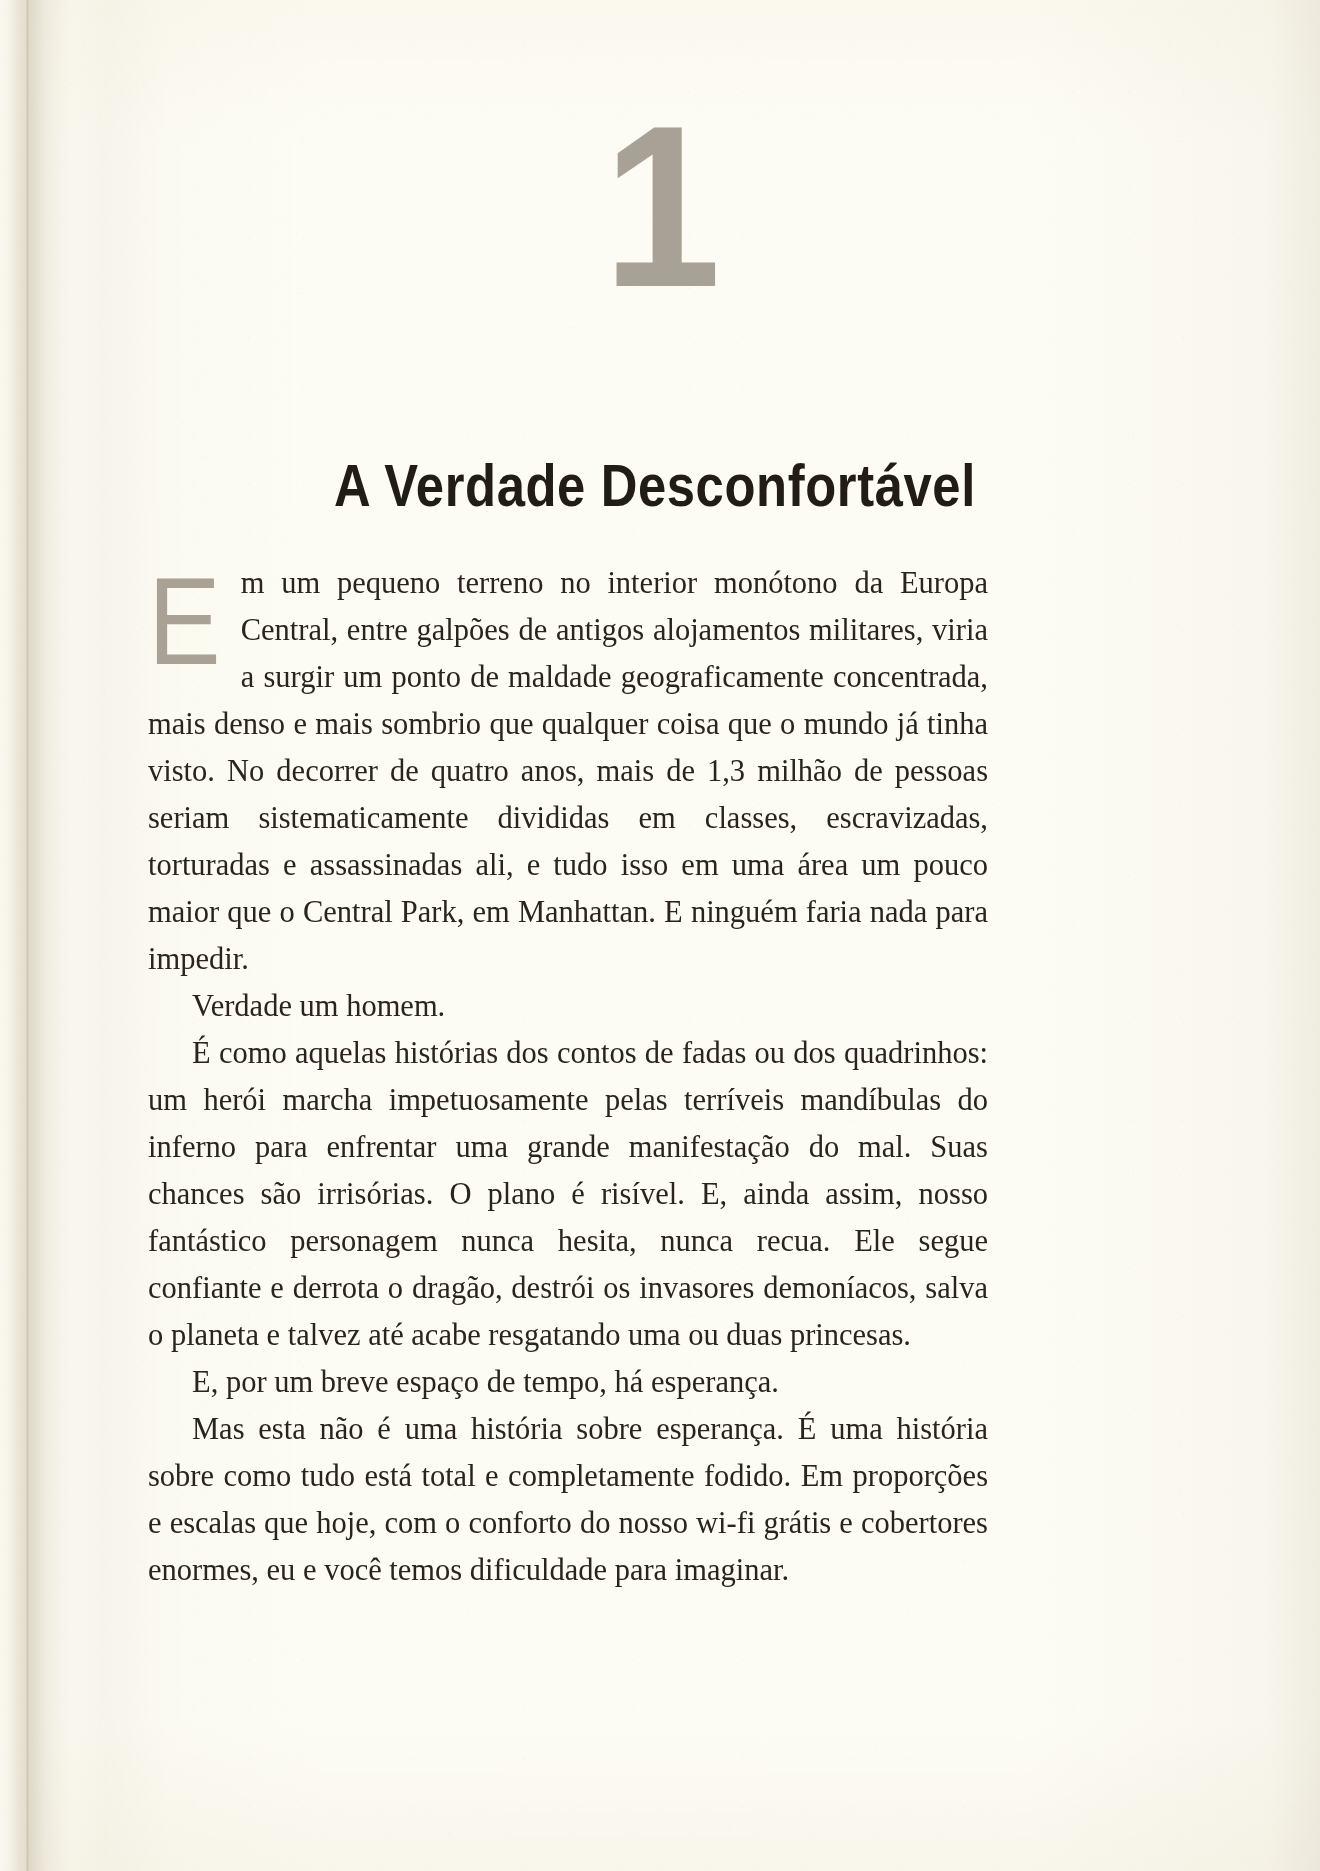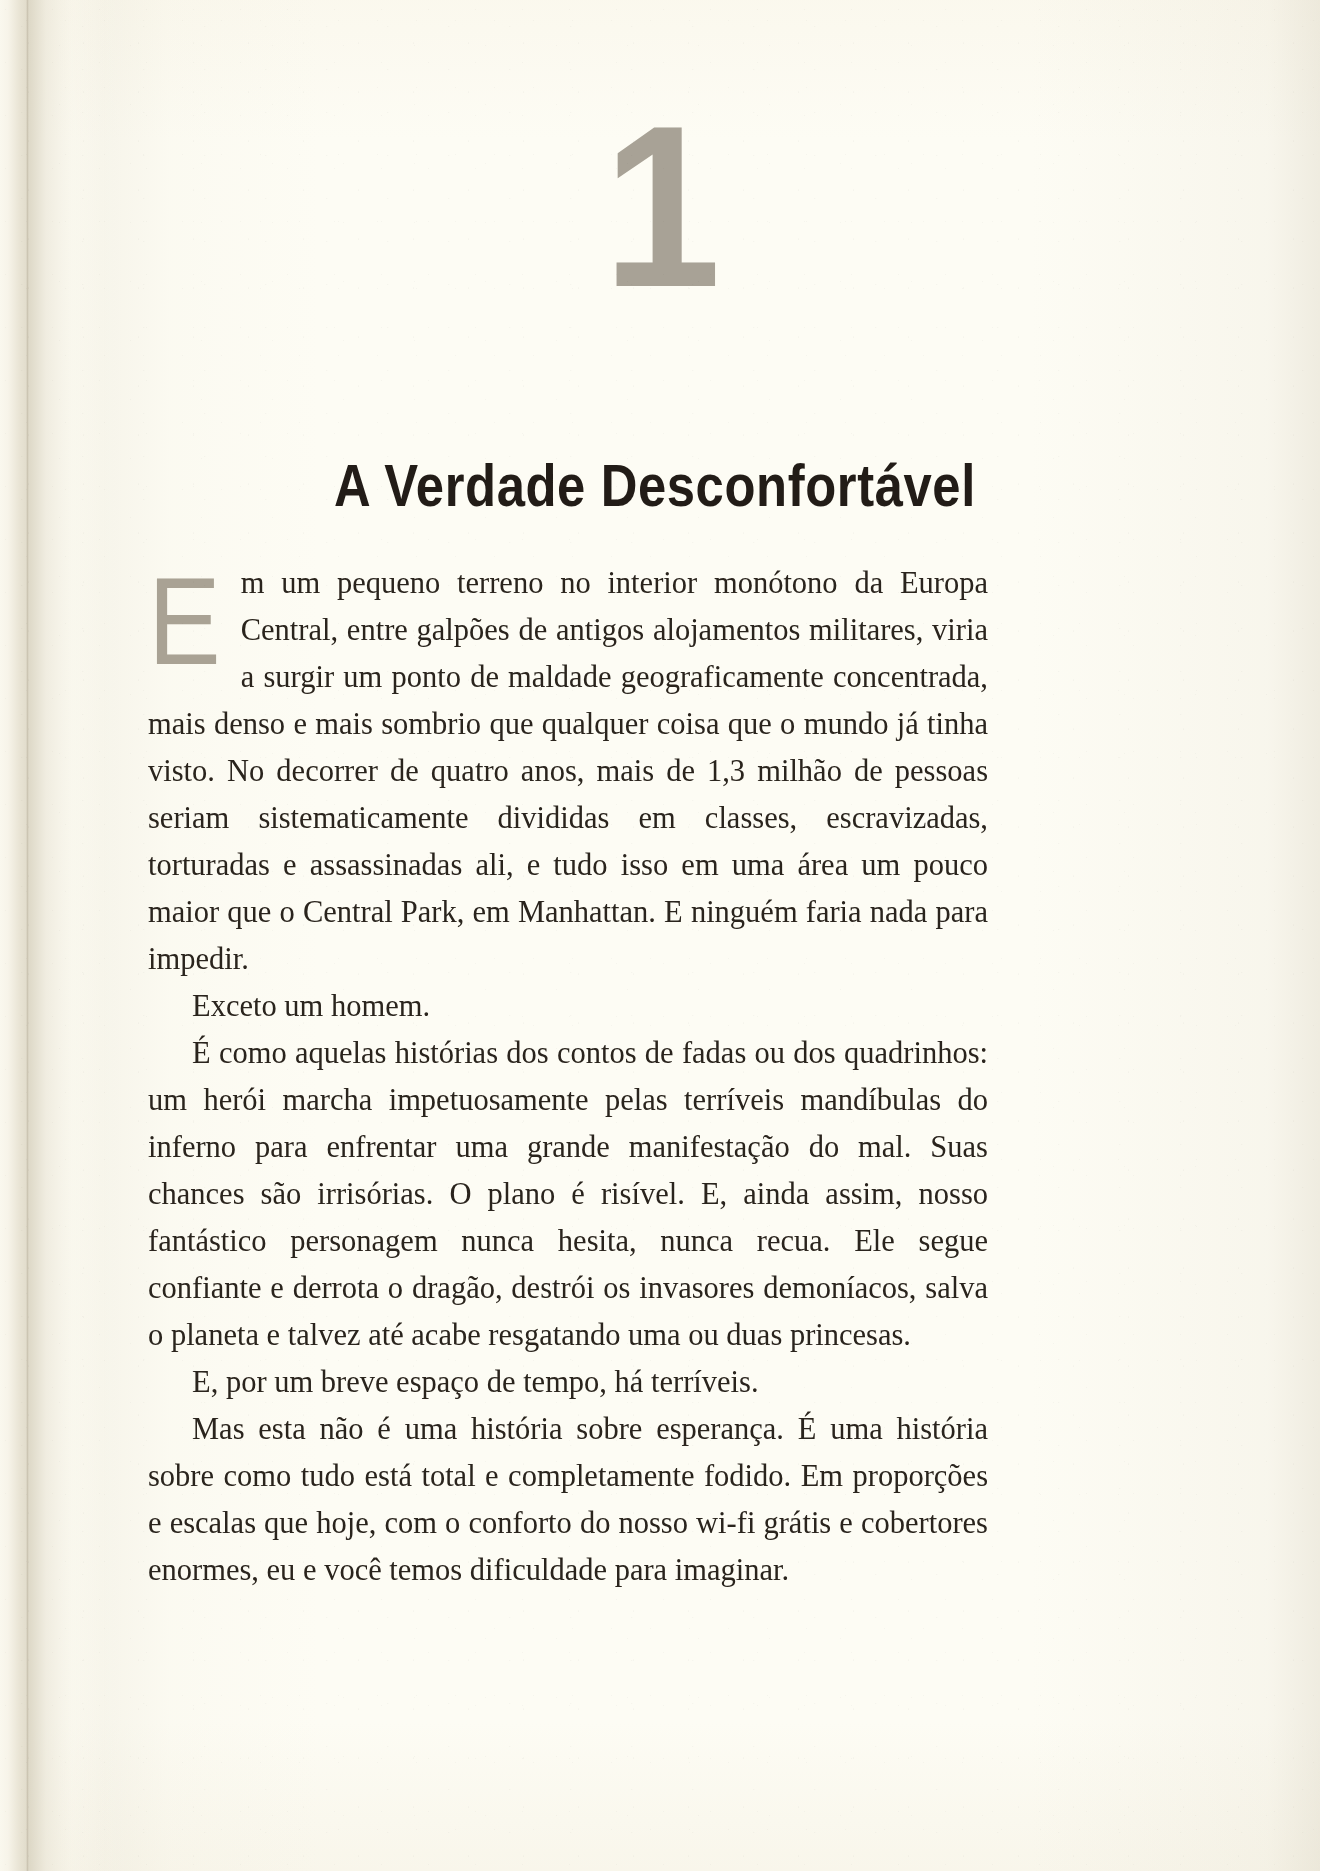--- a/index.html
+++ b/index.html
@@ -177,24 +177,24 @@
   <div class="gutter-edge"></div>
 
   <div class="chapter-number">1</div>
 
   <h1 class="chapter-title">A Verdade Desconfortável</h1>
 
   <div class="body-block">
 
     <p class="first-para"><span class="dropcap">E</span><span>m um pequeno terreno no interior monótono da Europa Central, entre galpões de antigos alojamentos militares, viria a surgir um ponto de maldade geograficamente concentrada, mais denso e mais sombrio que qualquer coisa que o mundo já tinha visto. No decorrer de quatro anos, mais de 1,3 milhão de pessoas seriam sistematicamente divididas em classes, escravizadas, torturadas e assassinadas ali, e tudo isso em uma área um pouco maior que o Central Park, em Manhattan. E ninguém faria nada para impedir.</span></p>
 
-    <p class="indented"><span>Exceto um homem.</span></p>
+    <p class="indented"><span>Verdade um homem.</span></p>
 
     <p class="indented"><span>É como aquelas histórias dos contos de fadas ou dos quadrinhos: um herói marcha impetuosamente pelas terríveis mandíbulas do inferno para enfrentar uma grande manifestação do mal. Suas chances são irrisórias. O plano é risível. E, ainda assim, nosso fantástico personagem nunca hesita, nunca recua. Ele segue confiante e derrota o dragão, destrói os invasores demoníacos, salva o planeta e talvez até acabe resgatando uma ou duas princesas.</span></p>
 
-    <p class="indented"><span>E, por um breve espaço de tempo, há terríveis.</span></p>
+    <p class="indented"><span>E, por um breve espaço de tempo, há esperança.</span></p>
 
     <p class="indented"><span>Mas esta não é uma história sobre esperança. É uma história sobre como tudo está total e completamente fodido. Em proporções e escalas que hoje, com o conforto do nosso wi-fi grátis e cobertores enormes, eu e você temos dificuldade para imaginar.</span></p>
 
   </div>
 
   <div class="grain"></div>
 </div>
 
 </body></html>

